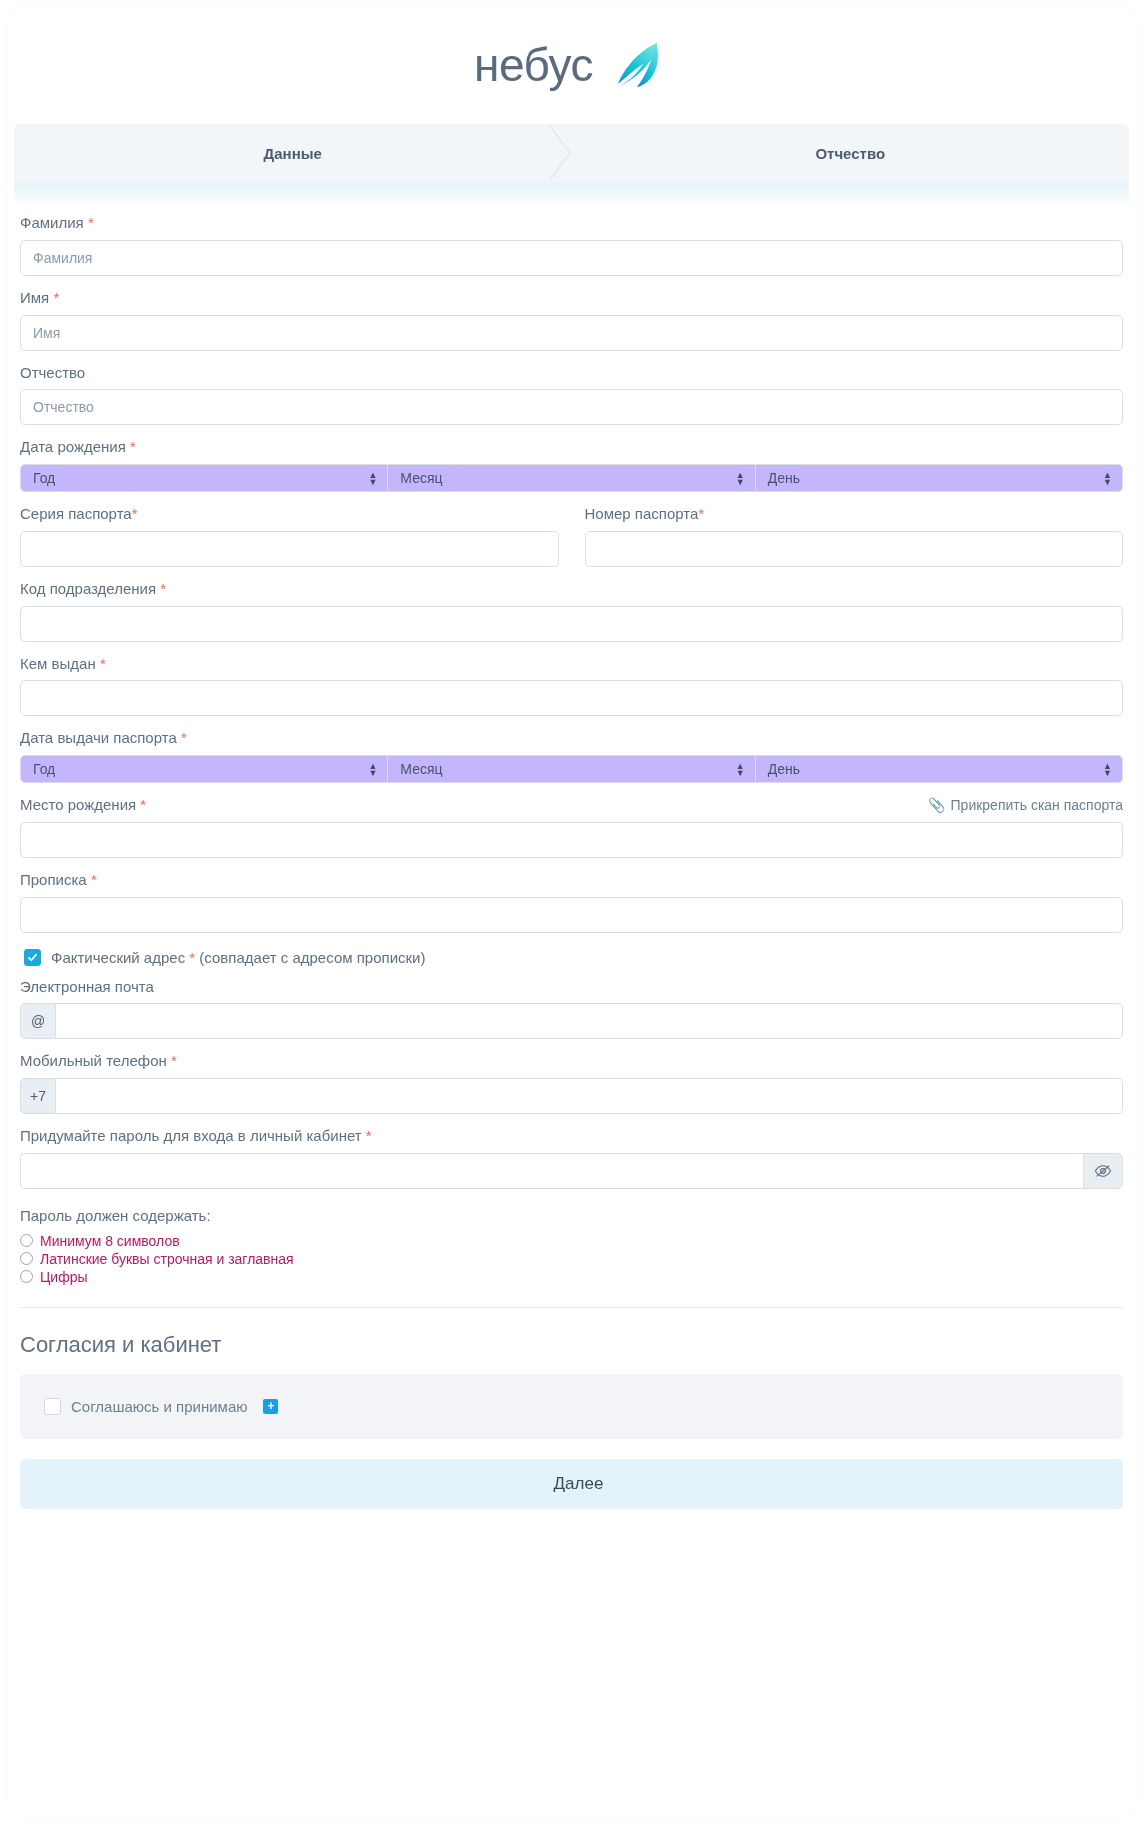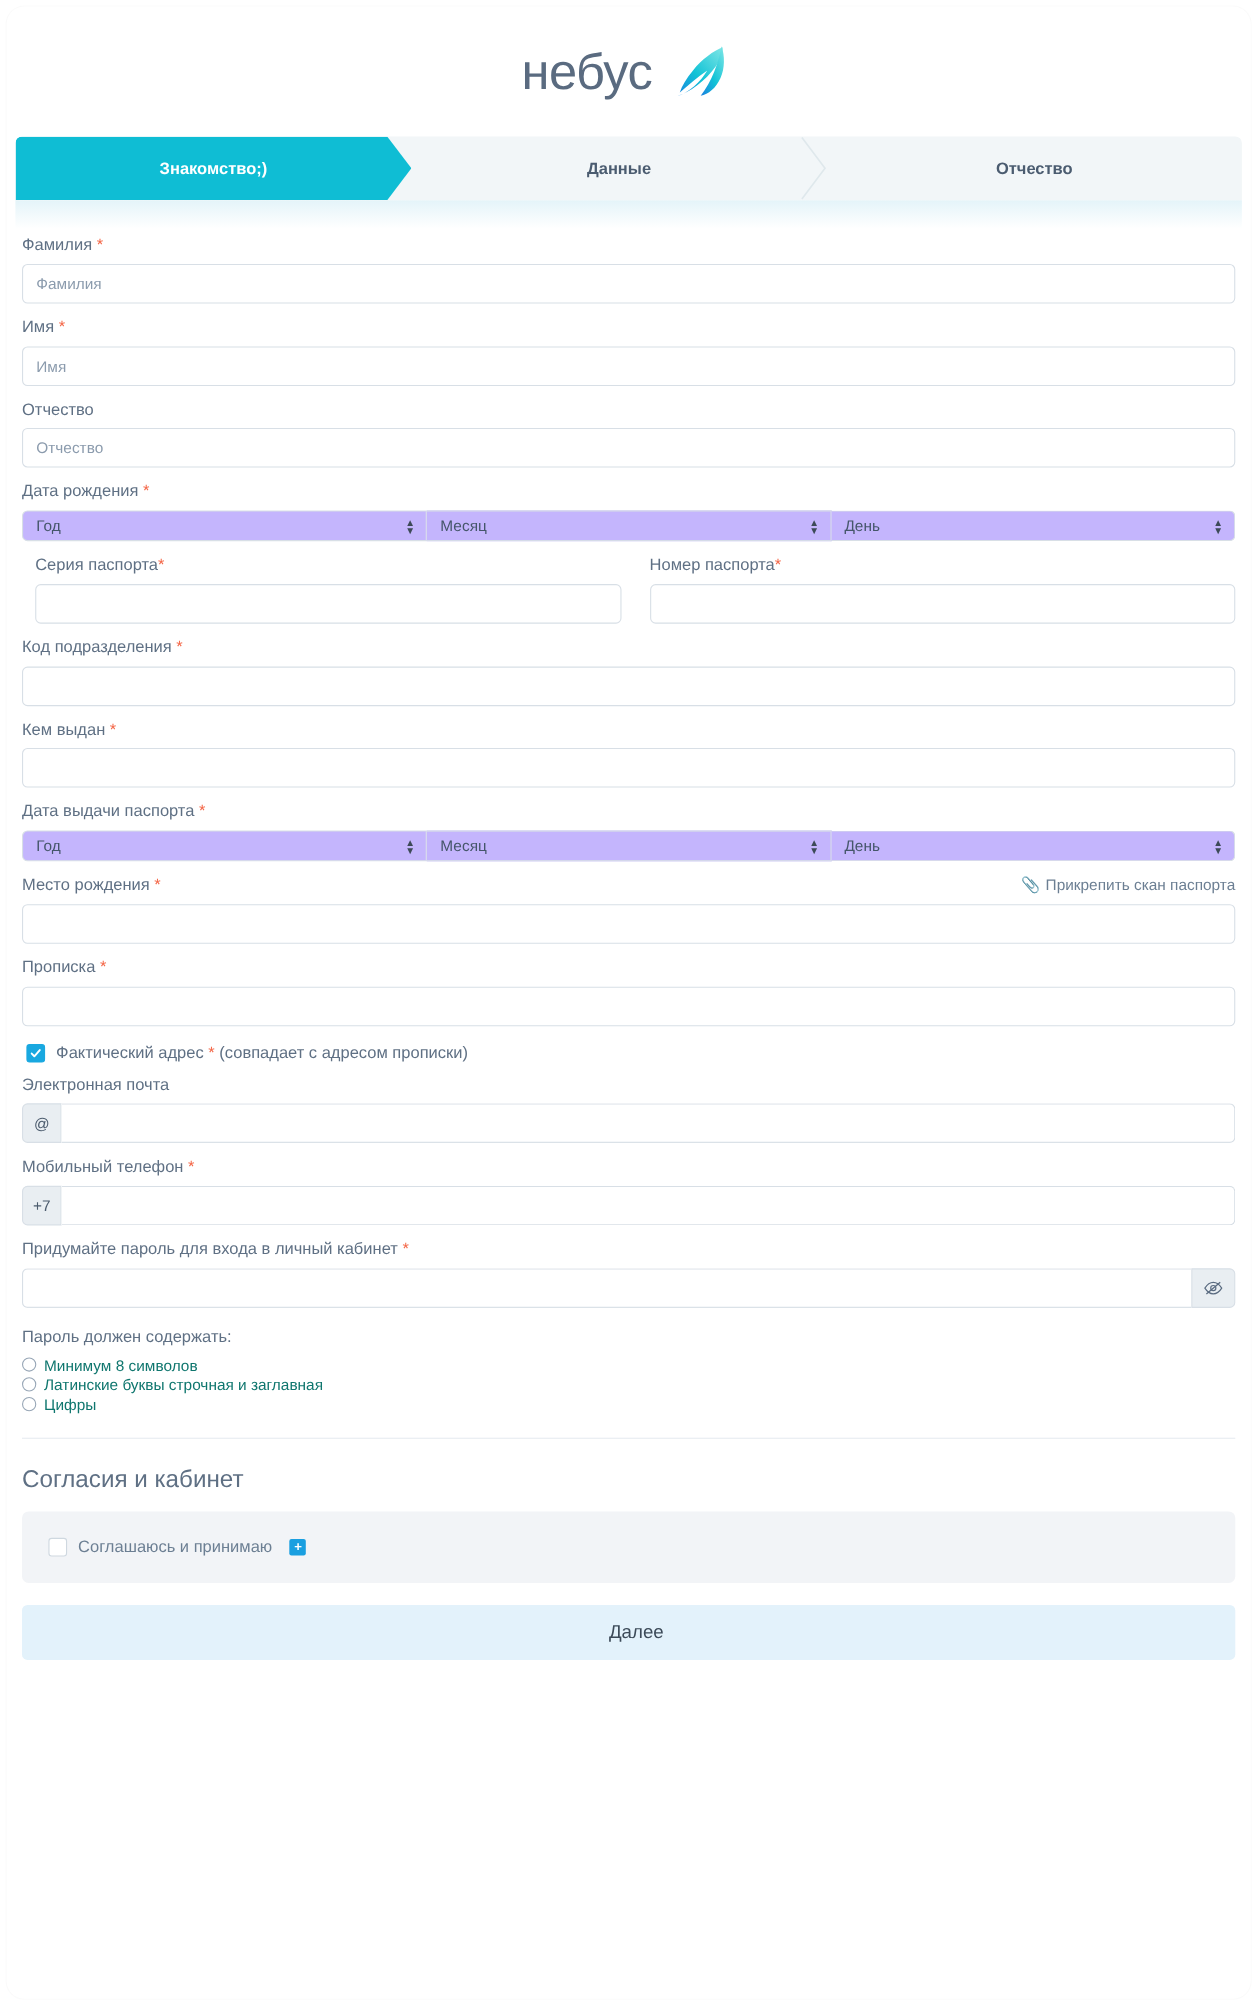--- a/index.html
+++ b/index.html
@@ -136,21 +136,21 @@
     font-size: 10px;
     line-height: 1;
     color: #3d4a58;
     display: flex;
     flex-direction: column;
     gap: 1px;
   }
   .caret i { font-style: normal; font-size: 9px; line-height: 6px; }
 
   
-  .row-2 { display: flex; gap: 26px; margin-left: 12px; }
+  .row-2 { display: flex; gap: 26px; }
   .row-2 > .field { flex: 1; margin-bottom: 13px; }
 
   .label-row {
     display: flex;
     align-items: baseline;
     justify-content: space-between;
   }
   .attach {
     font-size: 14px;
     color: #6c7f93;
@@ -226,21 +226,21 @@
     gap: 7px;
     margin-bottom: 2px;
   }
   .radio {
     width: 13px; height: 13px;
     border: 1px solid #97a6b6;
     border-radius: 50%;
     flex: 0 0 auto;
     background: #fff;
   }
-  .rule-label { font-size: 14px; color: #0f766e; text-align: center; }
+  .rule-label { font-size: 14px; color: #be185d; text-align: center; }
 
   hr.sep {
     border: none;
     border-top: 1px solid #e6ebf0;
     margin: 22px 0 0 0;
   }
 
   .section-title {
     font-size: 22px;
     color: #5f7084;
@@ -305,23 +305,20 @@
               <stop offset="100%" stop-color="#7fe6e6"></stop>
             </linearGradient>
           </defs>
           <path d="M7 54 C20 50 34 40 44 26 C48 20 50 14 50 9 C42 12 31 20 23 30 C17 37 13 44 11 50 C18 44 27 36 36 30 C30 40 20 50 7 54 Z" fill="url(#swoosh)"></path>
           <path d="M49 8 C46 24 40 40 30 53 C37 52 44 46 48 37 C52 28 52 17 49 8 Z" fill="url(#swoosh)"></path>
         </svg>
       </span>
     </div>
 
     <div class="stepper">
-      <div class="step active">
-        <span>Знакомство;)</span>
-      </div>
       <div class="step">
         <span>Данные</span>
         <span class="step-divider" style="right:0;">
           <svg viewBox="0 0 24 58" preserveAspectRatio="none">
             <path d="M1 1 L22 29 L1 57" fill="none" stroke="#dfe8ec" stroke-width="1.5"></path>
           </svg>
         </span>
       </div>
       <div class="step">
         <span>Отчество</span>

